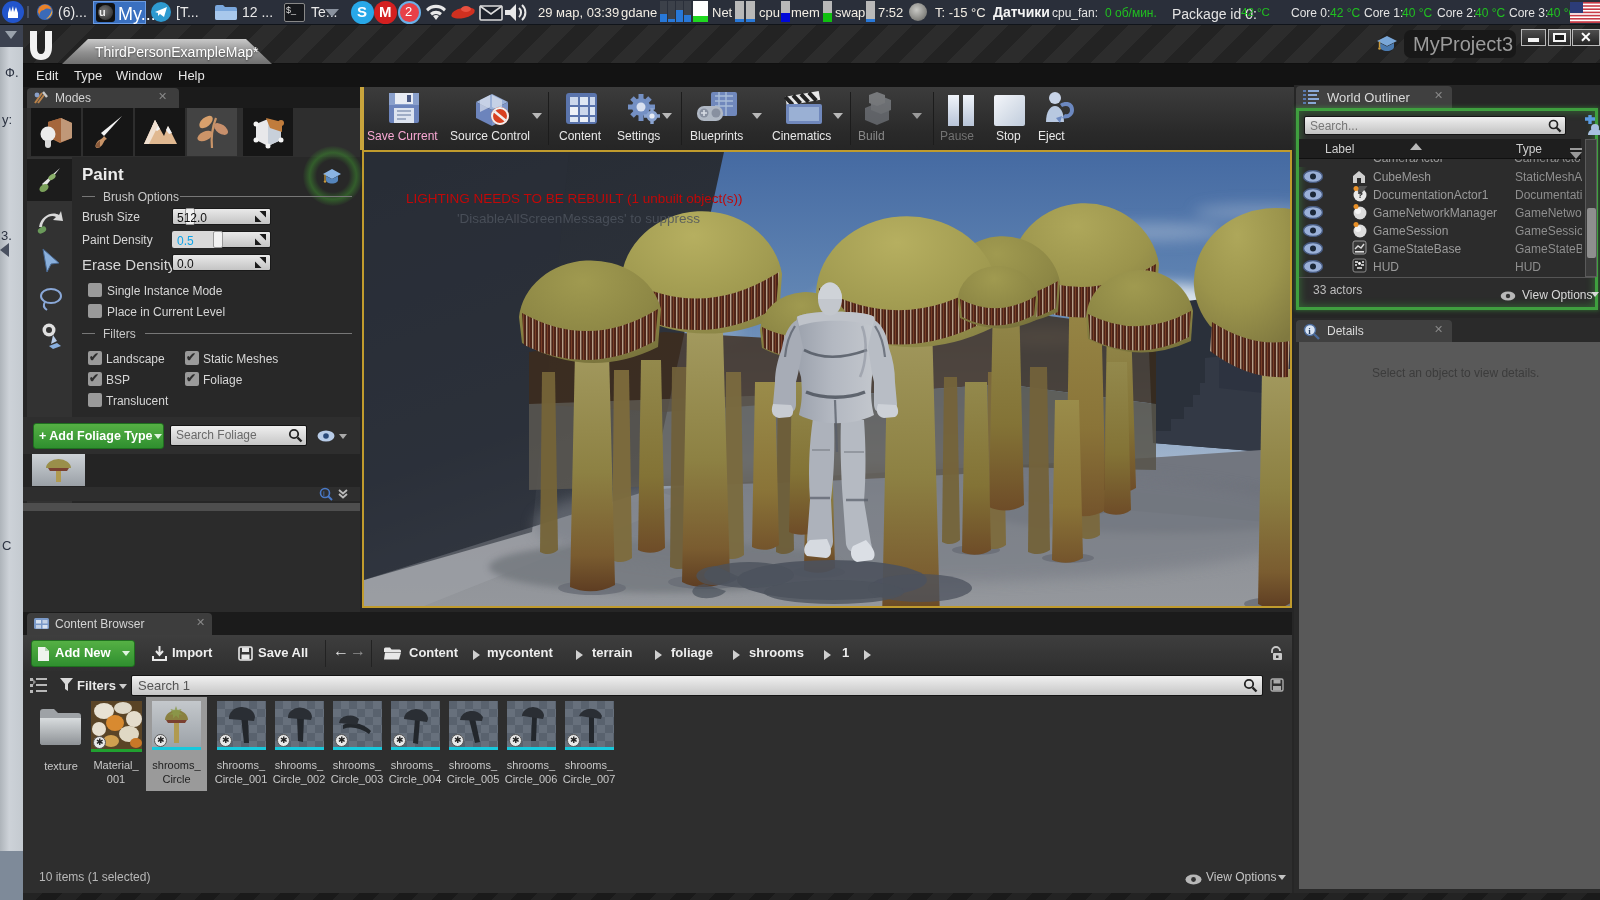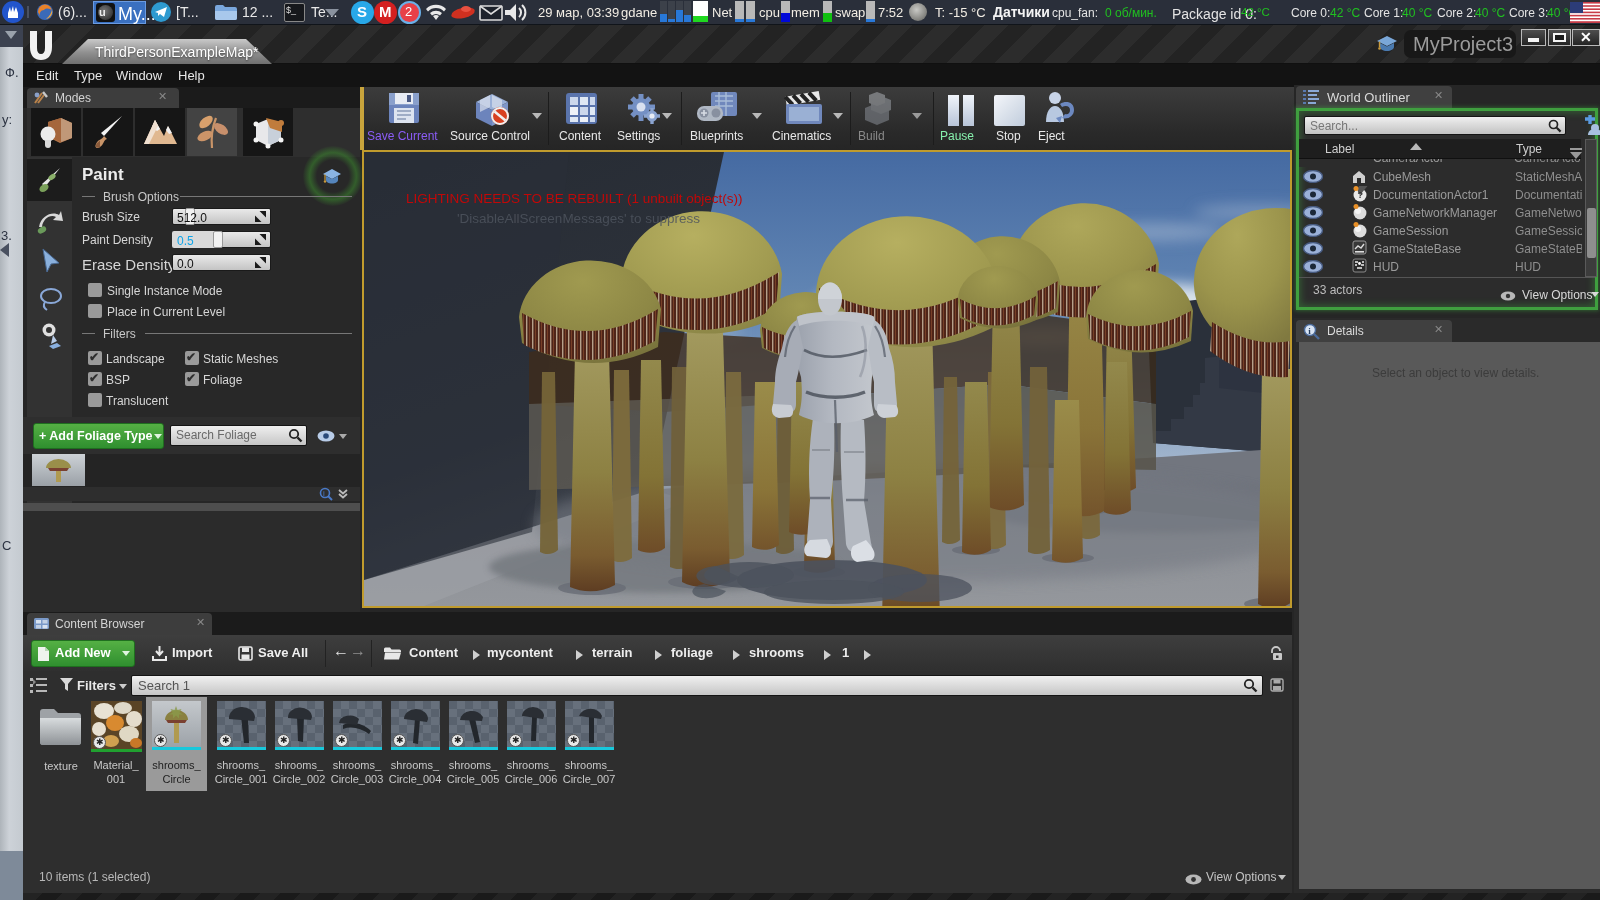--- a/index.html
+++ b/index.html
@@ -357,21 +357,21 @@
  <div class="abs" style="left:933px;top:92px;width:1px;height:53px;background:#1c1c1c"></div>
 
  <svg class="abs" style="left:385px;top:91px" width="38" height="37" viewBox="0 0 38 37">
         <rect x="4" y="2" width="30" height="30" rx="2" fill="#6c84bc"></rect>
         <rect x="4" y="2" width="30" height="12" fill="#8aa0cc"></rect>
         <rect x="10" y="2" width="18" height="11" fill="#e8ecf4"></rect>
         <rect x="22" y="4" width="4" height="7" fill="#4a5a84"></rect>
         <rect x="9" y="17" width="20" height="15" fill="#dde4f0"></rect>
         <path d="M12 20 h14 M12 24 h14 M12 28 h9" stroke="#8a9ab8" stroke-width="1.6"></path>
       </svg>
- <div class="abs tx" style="left:367px;top:129px;font-size:12px;color:#8b5cf6">Save Current</div>
+ <div class="abs tx" style="left:367px;top:129px;font-size:12px;color:#f9a8d4">Save Current</div>
 
  <svg class="abs" style="left:470px;top:90px" width="44" height="38" viewBox="0 0 44 38">
         <path d="M6 12 L22 4 L38 12 L22 20 Z" fill="#9ab0d8"></path>
         <path d="M6 12 L6 28 L22 36 L22 20 Z" fill="#6c84bc"></path>
         <path d="M38 12 L38 28 L22 36 L22 20 Z" fill="#7e96c8"></path>
         <path d="M10 10 l10-5 v12 l-10 5 Z M22 5 l10 5 v12 l-10-5 Z" fill="#d8e0ec" opacity=".7"></path>
         <circle cx="30" cy="26" r="9" fill="#d84020"></circle>
         <circle cx="30" cy="26" r="8" fill="none" stroke="#f0f0f0" stroke-width="2"></circle>
         <path d="M24.5 21.5 L35.5 30.5" stroke="#f0f0f0" stroke-width="2.6"></path>
       </svg>
@@ -434,21 +434,21 @@
  <svg class="abs" style="left:857px;top:90px" width="40" height="39" viewBox="0 0 40 39" opacity="0.45">
         <path d="M8 18 L20 13 L32 18 L32 30 L20 35 L8 30 Z" fill="#9aa0aa"></path>
         <path d="M14 10 L24 6 L34 10 L34 20 L24 24 L14 20 Z" fill="#b0b6be"></path>
         <path d="M20 2 l8 3 v8 l-8 3 l-8-3 v-8 Z" fill="#c4c8ce"></path>
       </svg>
  <div class="abs tx" style="left:858px;top:129px;font-size:12px;color:#8a8a8a">Build</div>
  <div class="abs" style="left:912px;top:113px;width:0;height:0;border-left:5px solid transparent;border-right:5px solid transparent;border-top:6px solid #9a9a9a"></div>
 
  <div class="abs" style="left:948px;top:95px;width:11px;height:31px;background:linear-gradient(180deg,#f0f4fa,#b8c4d8)"></div>
  <div class="abs" style="left:963px;top:95px;width:11px;height:31px;background:linear-gradient(180deg,#f0f4fa,#b8c4d8)"></div>
- <div class="abs tx" style="left:940px;top:129px;font-size:12px;color:#86efac">Pause</div>
+ <div class="abs tx" style="left:940px;top:129px;font-size:12px;color:#737373">Pause</div>
  <div class="abs" style="left:994px;top:95px;width:31px;height:31px;background:linear-gradient(135deg,#f4f6fa,#c0ccdc);border-radius:2px"></div>
  <div class="abs tx" style="left:996px;top:129px;font-size:12px;color:#e8e8e8">Stop</div>
  <svg class="abs" style="left:1038px;top:90px" width="40" height="39" viewBox="0 0 40 39">
         <circle cx="17" cy="8" r="6" fill="#c8d4e8"></circle>
         <path d="M8 32 c0-10 4-16 9-16 s9 6 9 16 Z" fill="#b8c8e0"></path>
         <path d="M22 14 c6-4 14-2 14 6 c0 6-6 10-12 8 l3-4 c3 1 5-1 5-4 c0-4-4-5-8-3 Z" fill="#6c88c0"></path>
         <path d="M24 26 l-6 2 l4 5 Z" fill="#6c88c0"></path>
       </svg>
  <div class="abs tx" style="left:1038px;top:129px;font-size:12px;color:#e8e8e8">Eject</div>
 </div>

